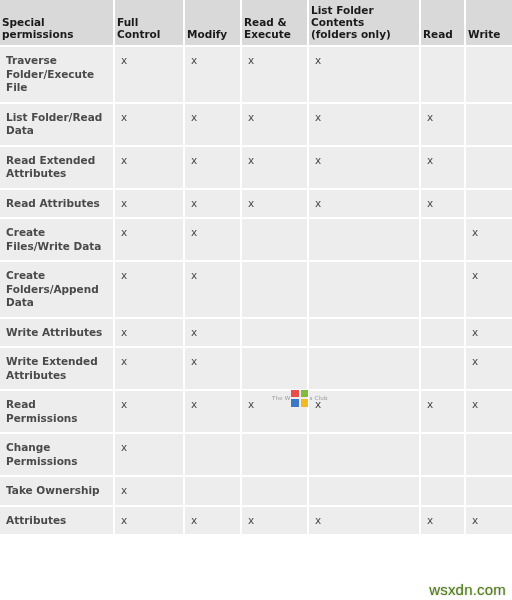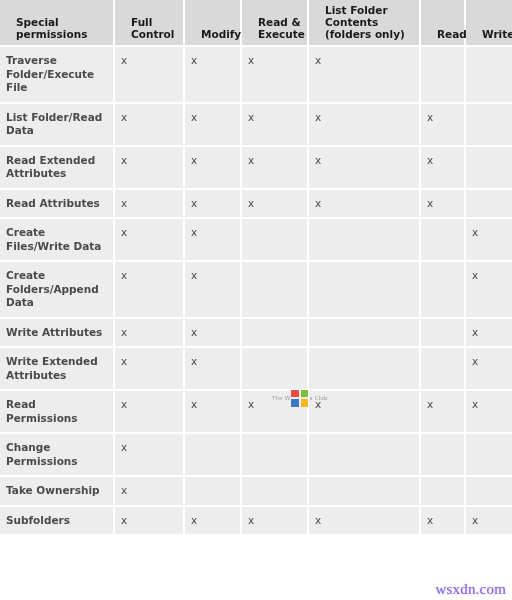--- a/index.html
+++ b/index.html
@@ -25,21 +25,21 @@
 
   
   #perm-table thead th {
     background: #d9d9d9;
     color: #1a1a1a;
     font-weight: bold;
     font-size: 10.5px;
     line-height: 12px;
     text-align: left;
     vertical-align: bottom;
-    padding: 4px 6px 5px 16px;
+    padding: 4px 6px 5px 2px;
     border-right: 2px solid #ffffff;
     border-bottom: 2px solid #ffffff;
     height: 38px;
     box-sizing: border-box;
     margin-top: 40px;
   }
   #perm-table thead th.last-col { border-right: none; }
 
   
   #perm-table tbody td {
@@ -90,22 +90,22 @@
   .sq-r { background: #e8413a; }
   .sq-g { background: #77b828; }
   .sq-b { background: #2f6fc4; }
   .sq-y { background: #f5b412; }
 
   .wm-wsxdn {
     position: absolute;
     right: 6px;
     bottom: 2px;
     font-size: 15px;
-    font-family: Liberation Serif, serif;
-    color: #8b5cf6;
+    font-family: Liberation Sans, sans-serif;
+    color: #4d7c0f;
     text-shadow: 0 0 2px rgba(120,120,120,0.55);
     letter-spacing: 0.2px;
     pointer-events: none;
     white-space: nowrap;
   }
 </style>
 </head>
 <body>
 
 <table id="perm-table">
@@ -223,21 +223,21 @@
       <tr>
         <td class="perm-label">Take Ownership</td>
         <td class="mark-cell">x</td>
         <td class="mark-cell"></td>
         <td class="mark-cell"></td>
         <td class="mark-cell"></td>
         <td class="mark-cell"></td>
         <td class="mark-cell last-col"></td>
       </tr>
       <tr>
-        <td class="perm-label">Subfolders</td>
+        <td class="perm-label">Attributes</td>
         <td class="mark-cell">x</td>
         <td class="mark-cell">x</td>
         <td class="mark-cell">x</td>
         <td class="mark-cell">x</td>
         <td class="mark-cell">x</td>
         <td class="mark-cell last-col">x</td>
       </tr>
     </tbody>
 </table>
 

